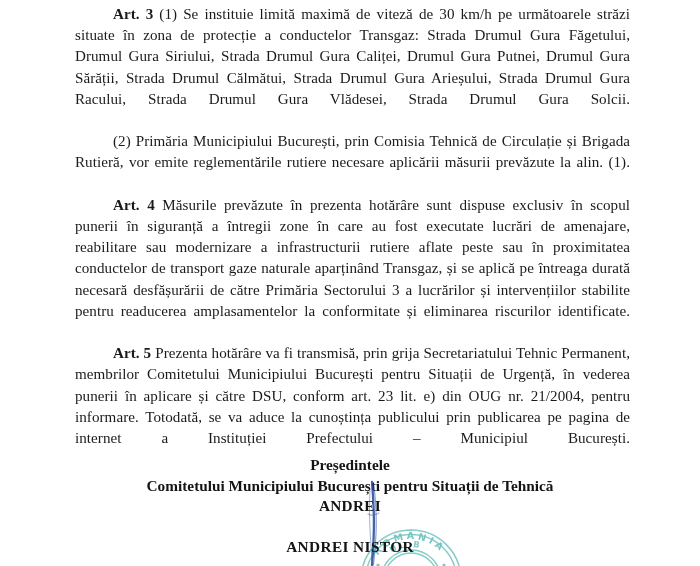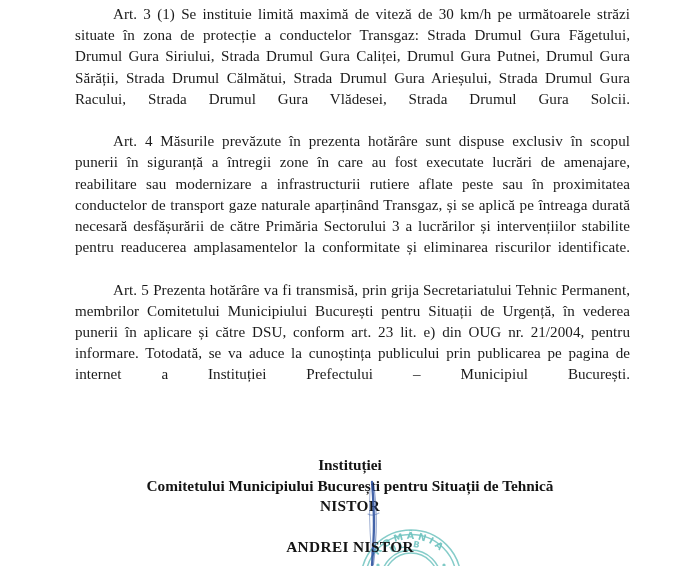--- a/index.html
+++ b/index.html
@@ -30,21 +30,21 @@
     text-align: justify;
     text-justify: inter-word;
     text-indent: 38px;
     font-size: 15.1px;
     line-height: 21.2px;
     letter-spacing: 0.05px;
     word-spacing: 0.1px;
     -webkit-font-smoothing: antialiased;
   }
   .para .art {
-    font-weight: normal;
+    font-weight: bold;
   }
   
   .para::after {
     content: "";
     display: inline-block;
     width: 100%;
   }
 
   
   #signature-block {
@@ -102,32 +102,33 @@
 </style>
 </head>
 <body>
 
 <div id="page">
 
   <div id="doc-body">
 
     <p class="para"><span class="art">Art. 3</span><span> (1) Se instituie limită maximă de viteză de 30 km/h pe următoarele străzi situate în zona de protecție a conductelor Transgaz: Strada Drumul Gura Făgetului, Drumul Gura Siriului, Strada Drumul Gura Caliței, Drumul Gura Putnei, Drumul Gura Sărății, Strada Drumul Călmătui, Strada Drumul Gura Arieșului, Strada Drumul Gura Racului, Strada Drumul Gura Vlădesei, Strada Drumul Gura Solcii.</span></p>
 
+    <p class="para"><span>(2) Primăria Municipiului București, prin Comisia Tehnică de Circulație și Brigada Rutieră, vor emite reglementările rutiere necesare aplicării măsurii prevăzute la alin. (1).</span></p>
 
 
     <p class="para"><span class="art">Art. 4</span><span> Măsurile prevăzute în prezenta hotărâre sunt dispuse exclusiv în scopul punerii în siguranță a întregii zone în care au fost executate lucrări de amenajare, reabilitare sau modernizare a infrastructurii rutiere aflate peste sau în proximitatea conductelor de transport gaze naturale aparținând Transgaz, și se aplică pe întreaga durată necesară desfășurării de către Primăria Sectorului 3 a lucrărilor și intervențiilor stabilite pentru readucerea amplasamentelor la conformitate și eliminarea riscurilor identificate.</span></p>
 
     <p class="para"><span class="art">Art. 5</span><span> Prezenta hotărâre va fi transmisă, prin grija Secretariatului Tehnic Permanent, membrilor Comitetului Municipiului București pentru Situații de Urgență, în vederea punerii în aplicare și către DSU, conform art. 23 lit. e) din OUG nr. 21/2004, pentru informare. Totodată, se va aduce la cunoștința publicului prin publicarea pe pagina de internet a Instituției Prefectului – Municipiul București.</span></p>
 
   </div>
 
   <div id="signature-block">
-    <div class="sig-line">Instituției</div>
+    <div class="sig-line">Președintele</div>
     <div class="sig-line">Comitetului Municipiului București pentru Situații de Tehnică</div>
-    <div class="sig-line prefect">NISTOR</div>
+    <div class="sig-line prefect">ANDREI</div>
     <div class="sig-name">ANDREI NISTOR</div>
   </div>
 
   <svg id="official-seal" viewBox="0 0 106 106" aria-hidden="true">
     <g fill="none" stroke="#3aada8" stroke-width="1.5" opacity="0.85">
       <circle cx="53" cy="53" r="50"></circle>
       <circle cx="53" cy="53" r="45.5"></circle>
       <circle cx="53" cy="53" r="30"></circle>
       <circle cx="53" cy="53" r="27"></circle>
     </g>

